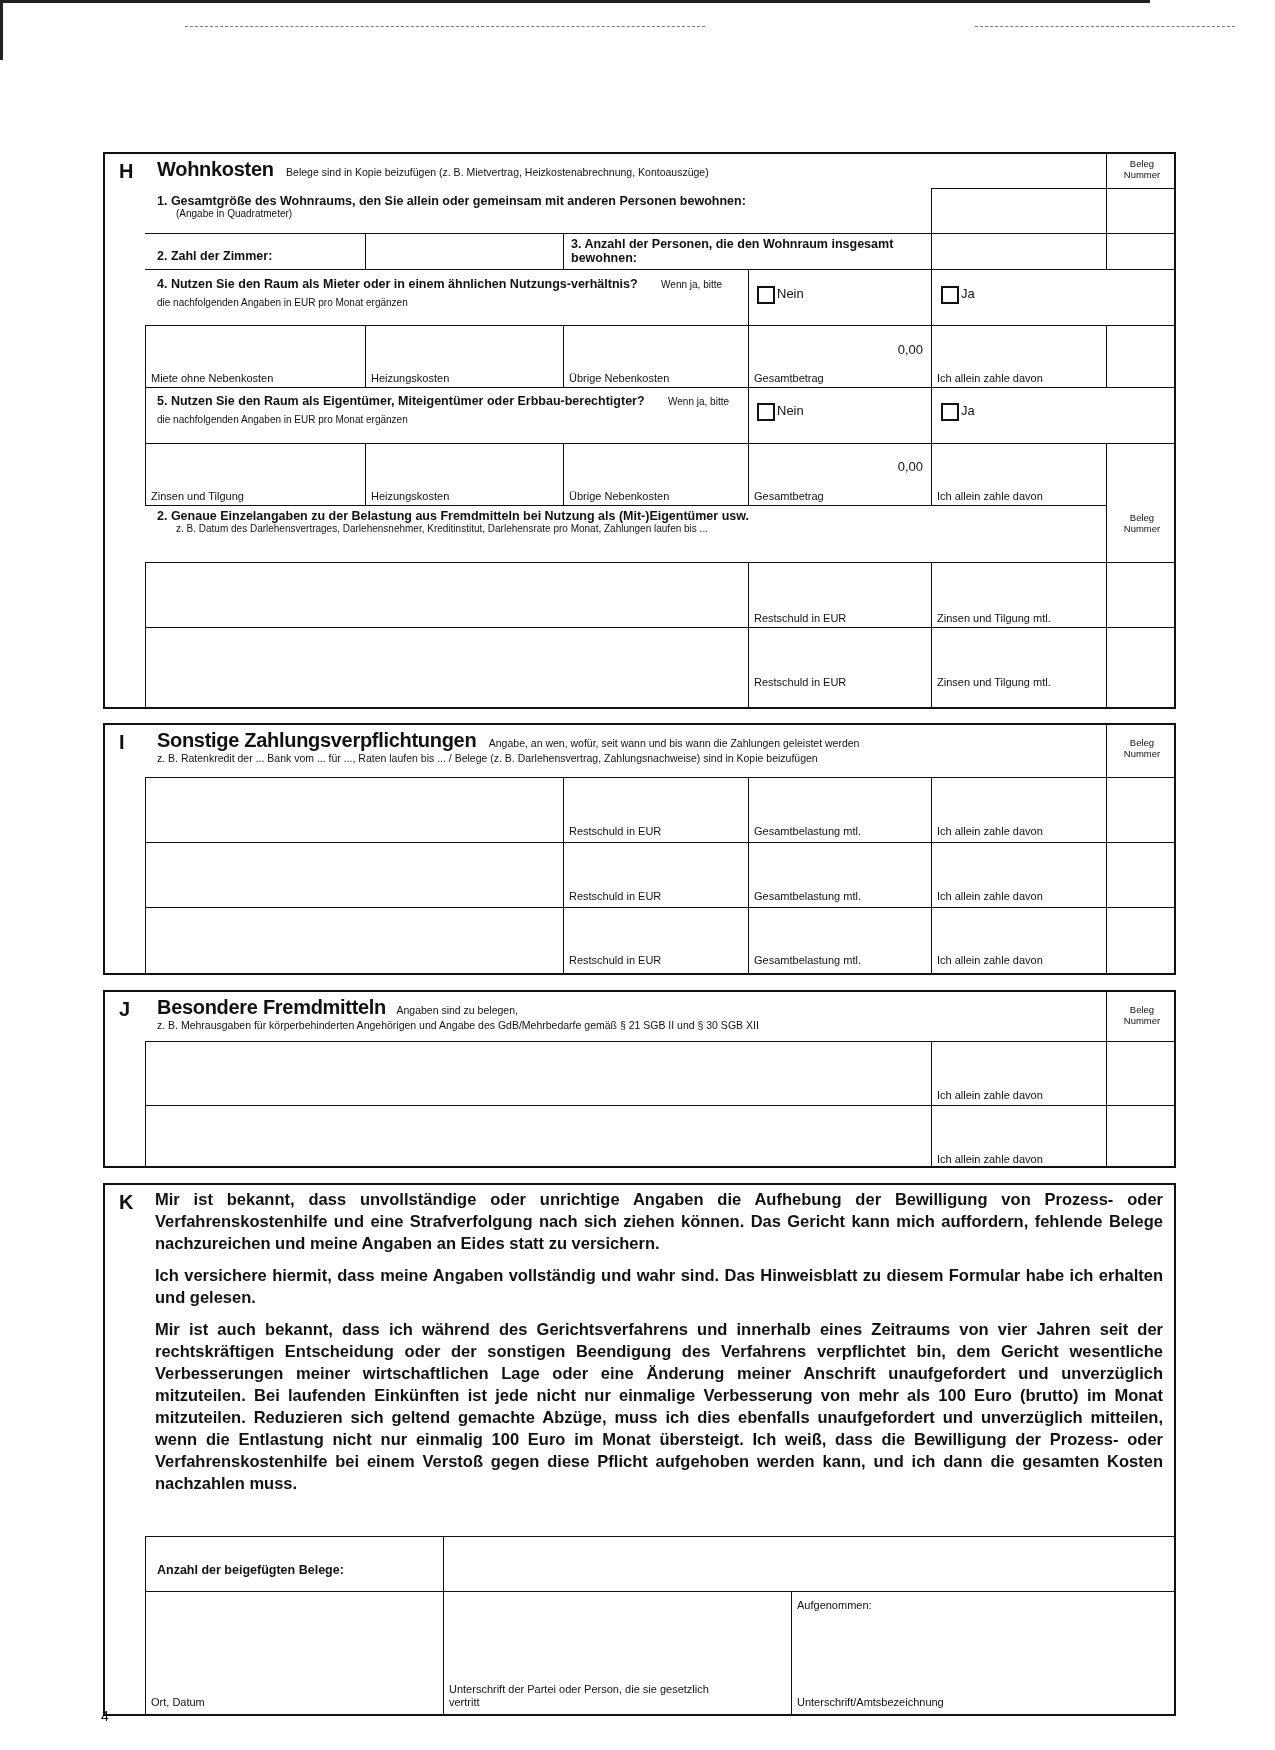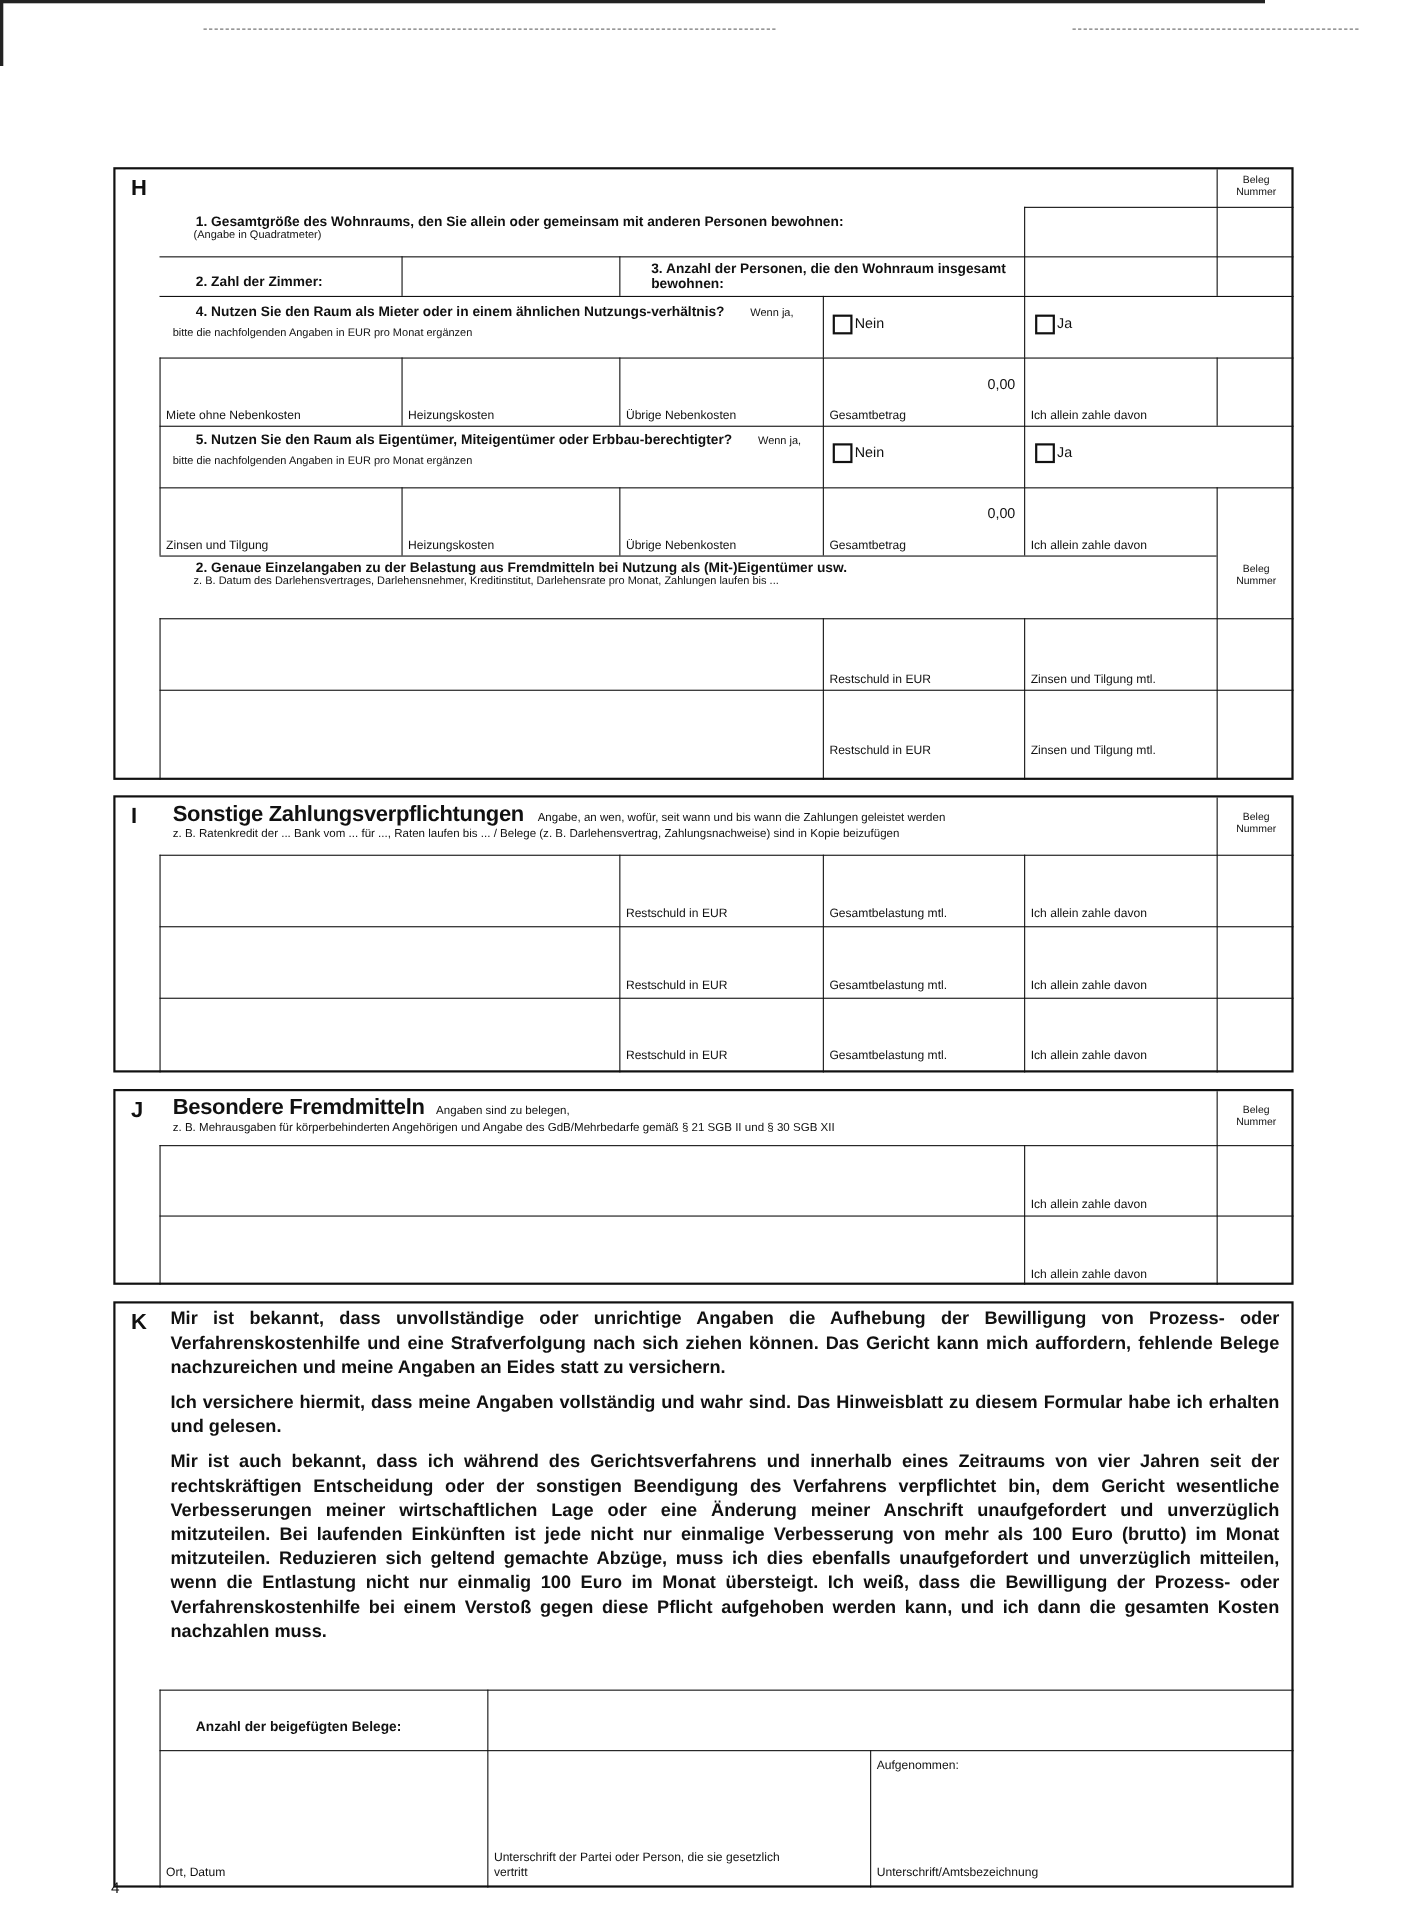--- a/index.html
+++ b/index.html
@@ -7,40 +7,44 @@
   .scan-edge{position:absolute;left:0;top:0;width:1150px;height:3px;background:#222;}
   .scan-edge-left{position:absolute;left:0;top:0;width:3px;height:60px;background:#222;}
   .dots{position:absolute;top:26px;height:2px;border-top:1px dashed #777;}
   .box{position:absolute;left:103px;width:1073px;border:2px solid #111;box-sizing:border-box;}
   .abs{position:absolute;}
   .hl{position:absolute;height:0;border-top:1.5px solid #111;}
   .vl{position:absolute;width:0;border-left:1.5px solid #111;}
   .letter{position:absolute;left:14px;font-size:20px;font-weight:bold;}
   .title{font-size:20px;font-weight:bold;letter-spacing:-0.3px;}
   .note{font-size:10.5px;}
-  .q{font-size:12.5px;font-weight:bold;margin-left:21px;}
+  .q{font-size:12.5px;font-weight:bold;}
   .small{font-size:10px;margin-left:19px;}
   .lbl{position:absolute;font-size:11px;}
   .val{position:absolute;font-size:13px;}
   .beleg{position:absolute;font-size:9.5px;text-align:center;line-height:11px;}
   .cb{display:inline-block;width:18px;height:18px;border:2px solid #111;box-sizing:border-box;vertical-align:middle;margin-right:2px;}
   .cbw{position:absolute;font-size:13px;}
   .para{font-size:16.5px;font-weight:bold;line-height:22px;text-align:justify;margin:0 0 10px 0;}
   .pagenum{position:absolute;left:101px;top:1708px;font-size:14px;}
 </style>
 </head>
 <body>
 
 <div class="scan-edge"></div>
 <div class="scan-edge-left"></div>
 <div class="dots" style="left:185px;width:520px;"></div>
 <div class="dots" style="left:975px;width:260px;"></div>
 
 <div class="box" style="top:152px;height:557px;">
   <div class="letter" style="top:6px;">H</div>
+  <div class="abs" style="left:52px;top:4px;">
+    <span class="title">Wohnkosten</span>
+    <span class="note" style="margin-left:8px;">Belege sind in Kopie beizufügen (z. B. Mietvertrag, Heizkostenabrechnung, Kontoauszüge)</span>
+  </div>
   <div class="beleg" style="left:1005px;top:4px;width:64px;">
     <div>Beleg</div>
     <div>Nummer</div>
   </div>
   <div class="vl" style="left:1001px;top:0;height:115px;"></div>
 
   <div class="hl" style="left:826px;top:34px;width:245px;"></div>
   <div class="vl" style="left:826px;top:34px;height:81px;"></div>
   <div class="abs" style="left:52px;top:40px;">
     <div class="q">1. Gesamtgröße des Wohnraums, den Sie allein oder gemeinsam mit anderen Personen bewohnen:</div>

